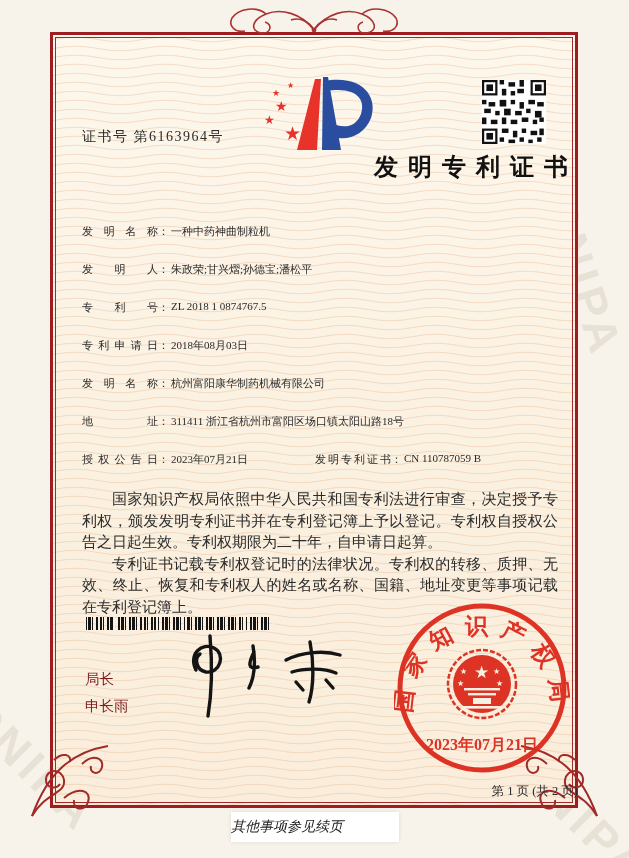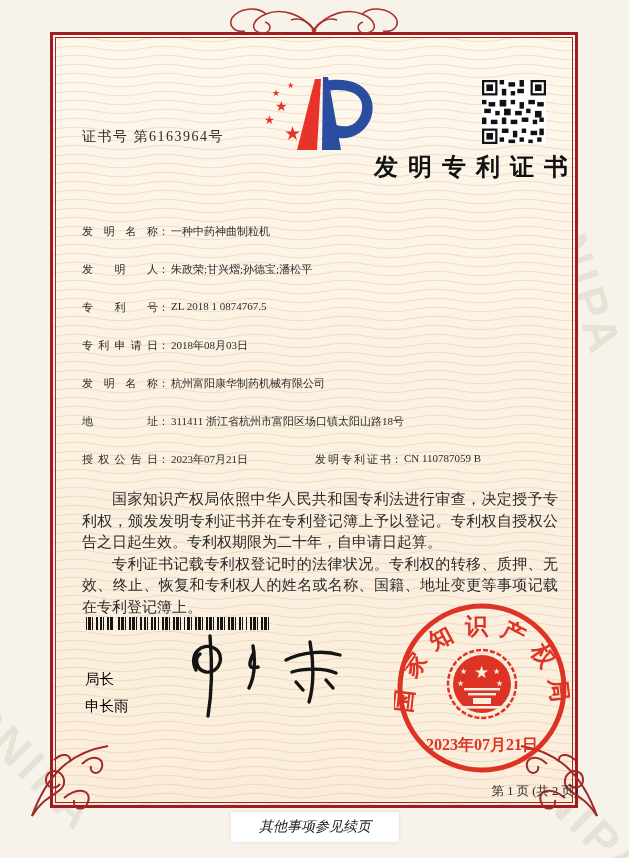--- a/index.html
+++ b/index.html
@@ -58,31 +58,31 @@
   .body p{margin:0; text-indent:2em;}
   .barcode{
     position:absolute; left:85px; top:617px; width:190px; height:13px; z-index:5;
     background:
       repeating-linear-gradient(90deg,#faeedd 0 1px,transparent 1px 13px,#faeedd 13px 15px,transparent 15px 29px),
       repeating-linear-gradient(90deg,#141414 0 2px,transparent 2px 3px,#141414 3px 6px,transparent 6px 7px,#141414 7px 8px,transparent 8px 11px);
   }
   .officer{
     position:absolute; left:85px; top:666px; z-index:5;
     font-family:"Liberation Sans","DejaVu Sans",sans-serif;
-    font-size:14.5px; line-height:27px; color:#000000;
+    font-size:14.5px; line-height:27px; color:#7f1d1d;
   }
   .sig{position:absolute; left:168px; top:630px; z-index:5;}
   .seal{position:absolute; left:394px; top:600px; z-index:6; opacity:.95;}
   .pageno{
     position:absolute; left:50px; top:783px; width:528px; text-align:right;
     font-size:12.5px; z-index:5;
   }
   .contnote{
     position:absolute; left:231px; top:812px; width:168px; height:30px; line-height:30px;
-    text-align:center; background:#ffffff; box-shadow:0 0 4px rgba(0,0,0,.10);
+    text-align:left; background:#ffffff; box-shadow:0 0 4px rgba(0,0,0,.10);
     font-size:14px; font-style:italic; z-index:7; color:#222;
   }
 </style>
 </head>
 <body>
 
 <div class="page">
 
   <span class="wm wm2">CNIPA</span>
   <span class="wm wm3">CNIPA</span>

